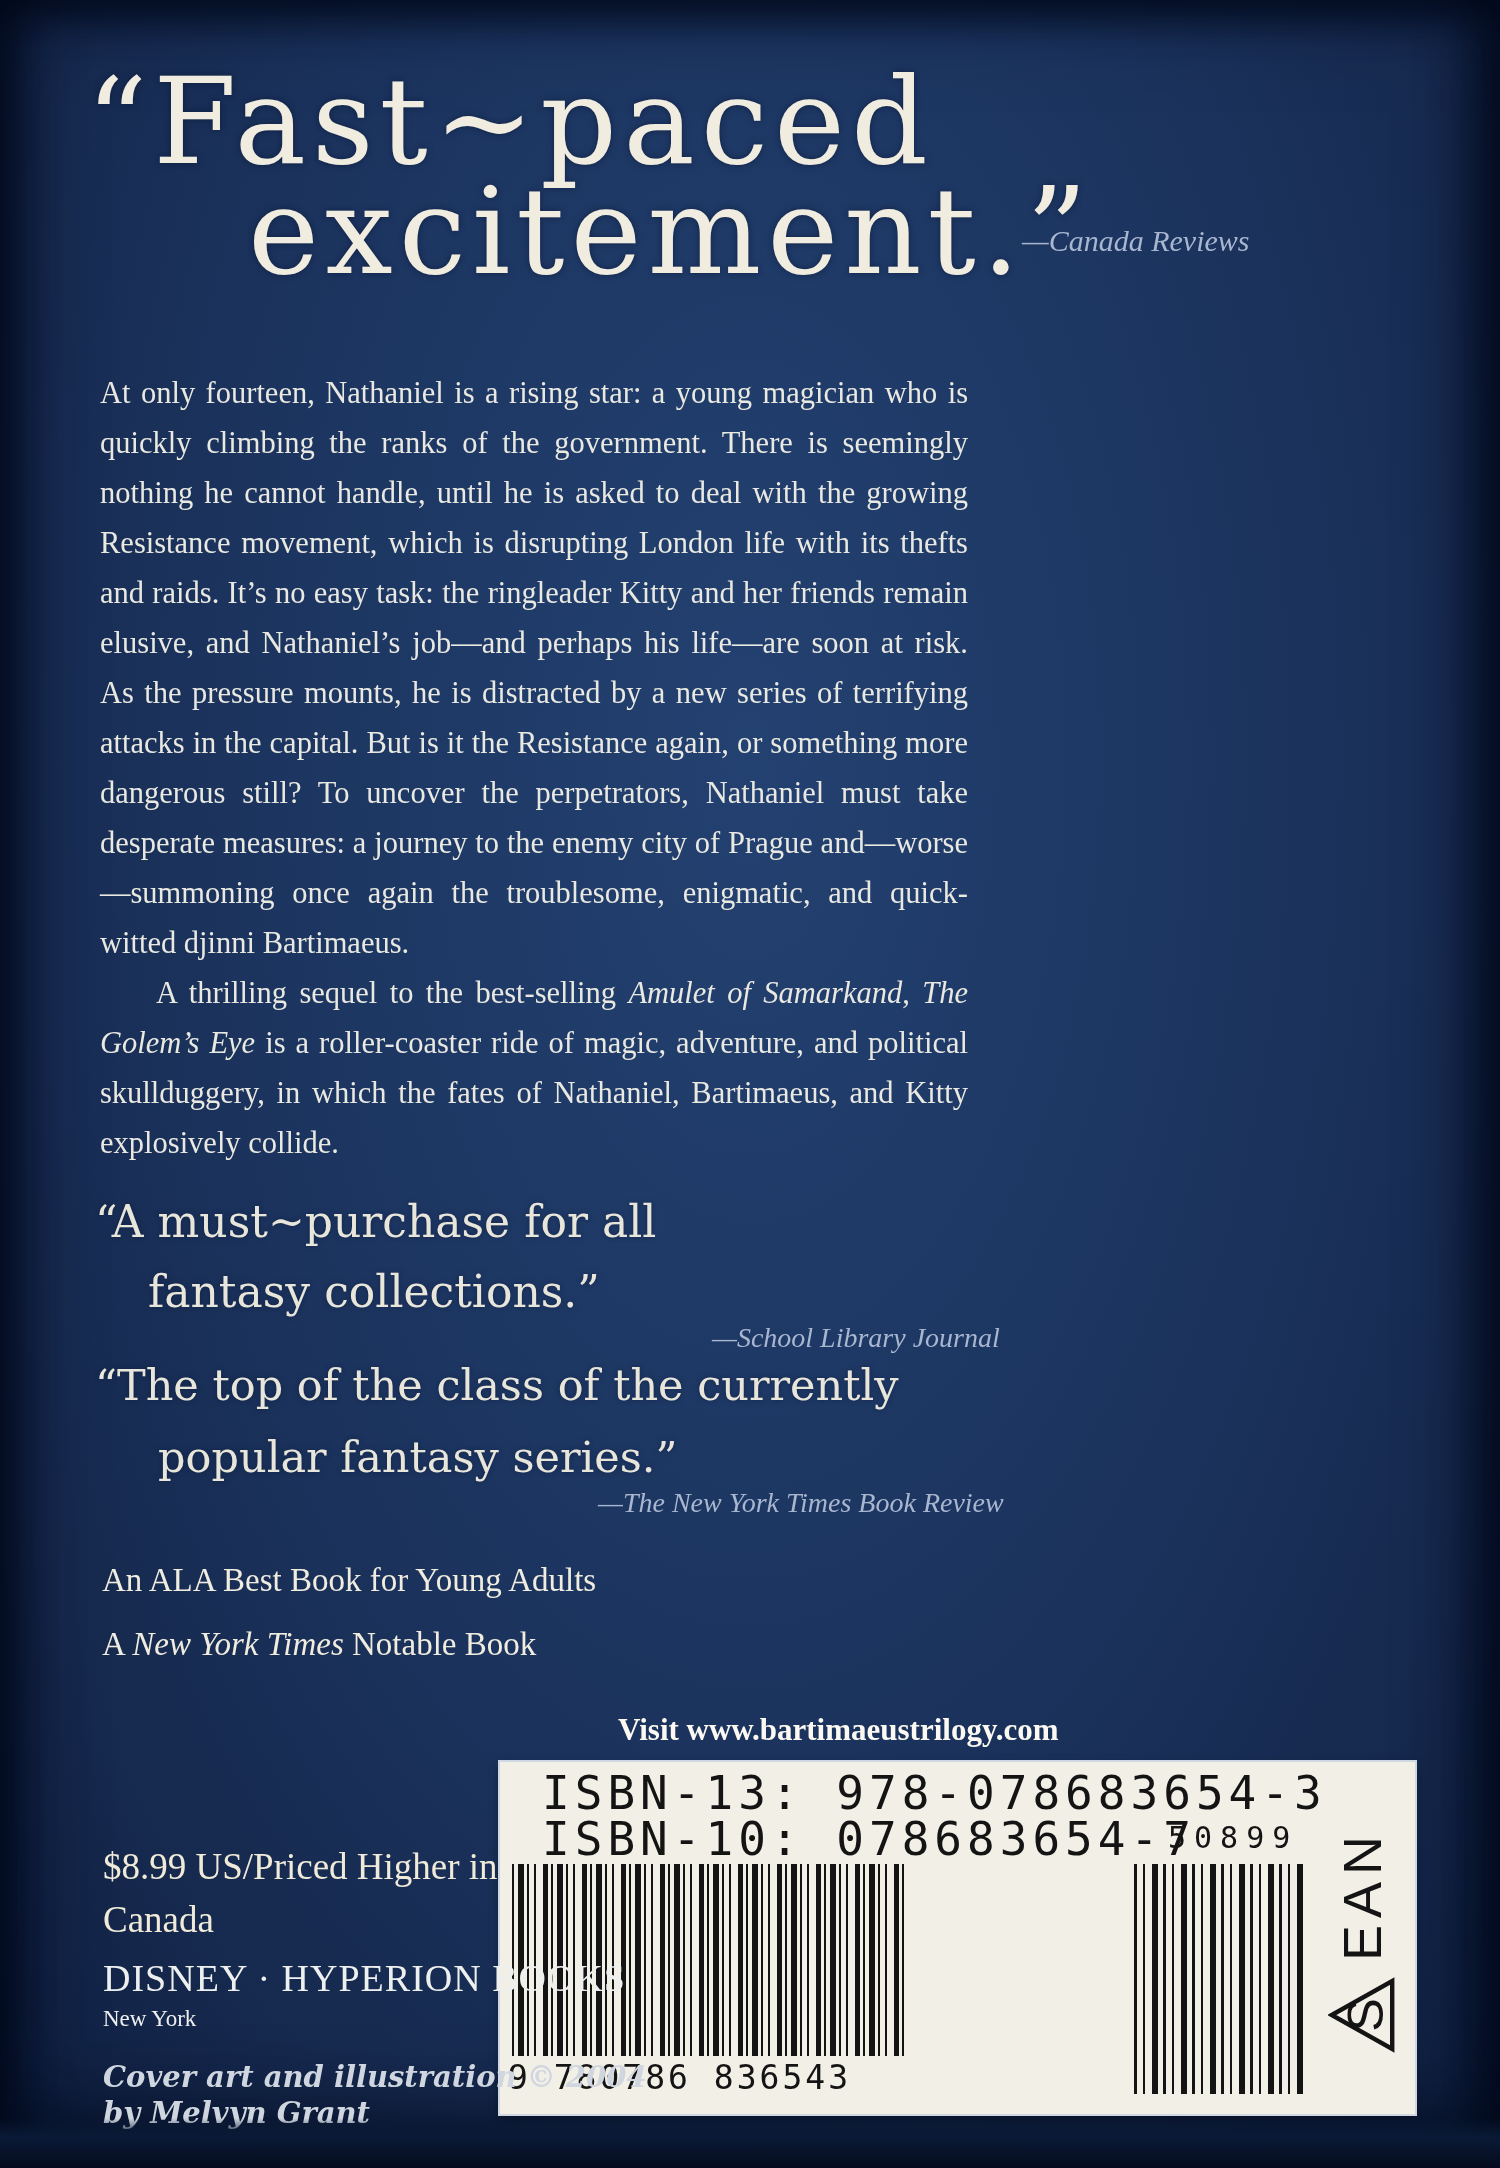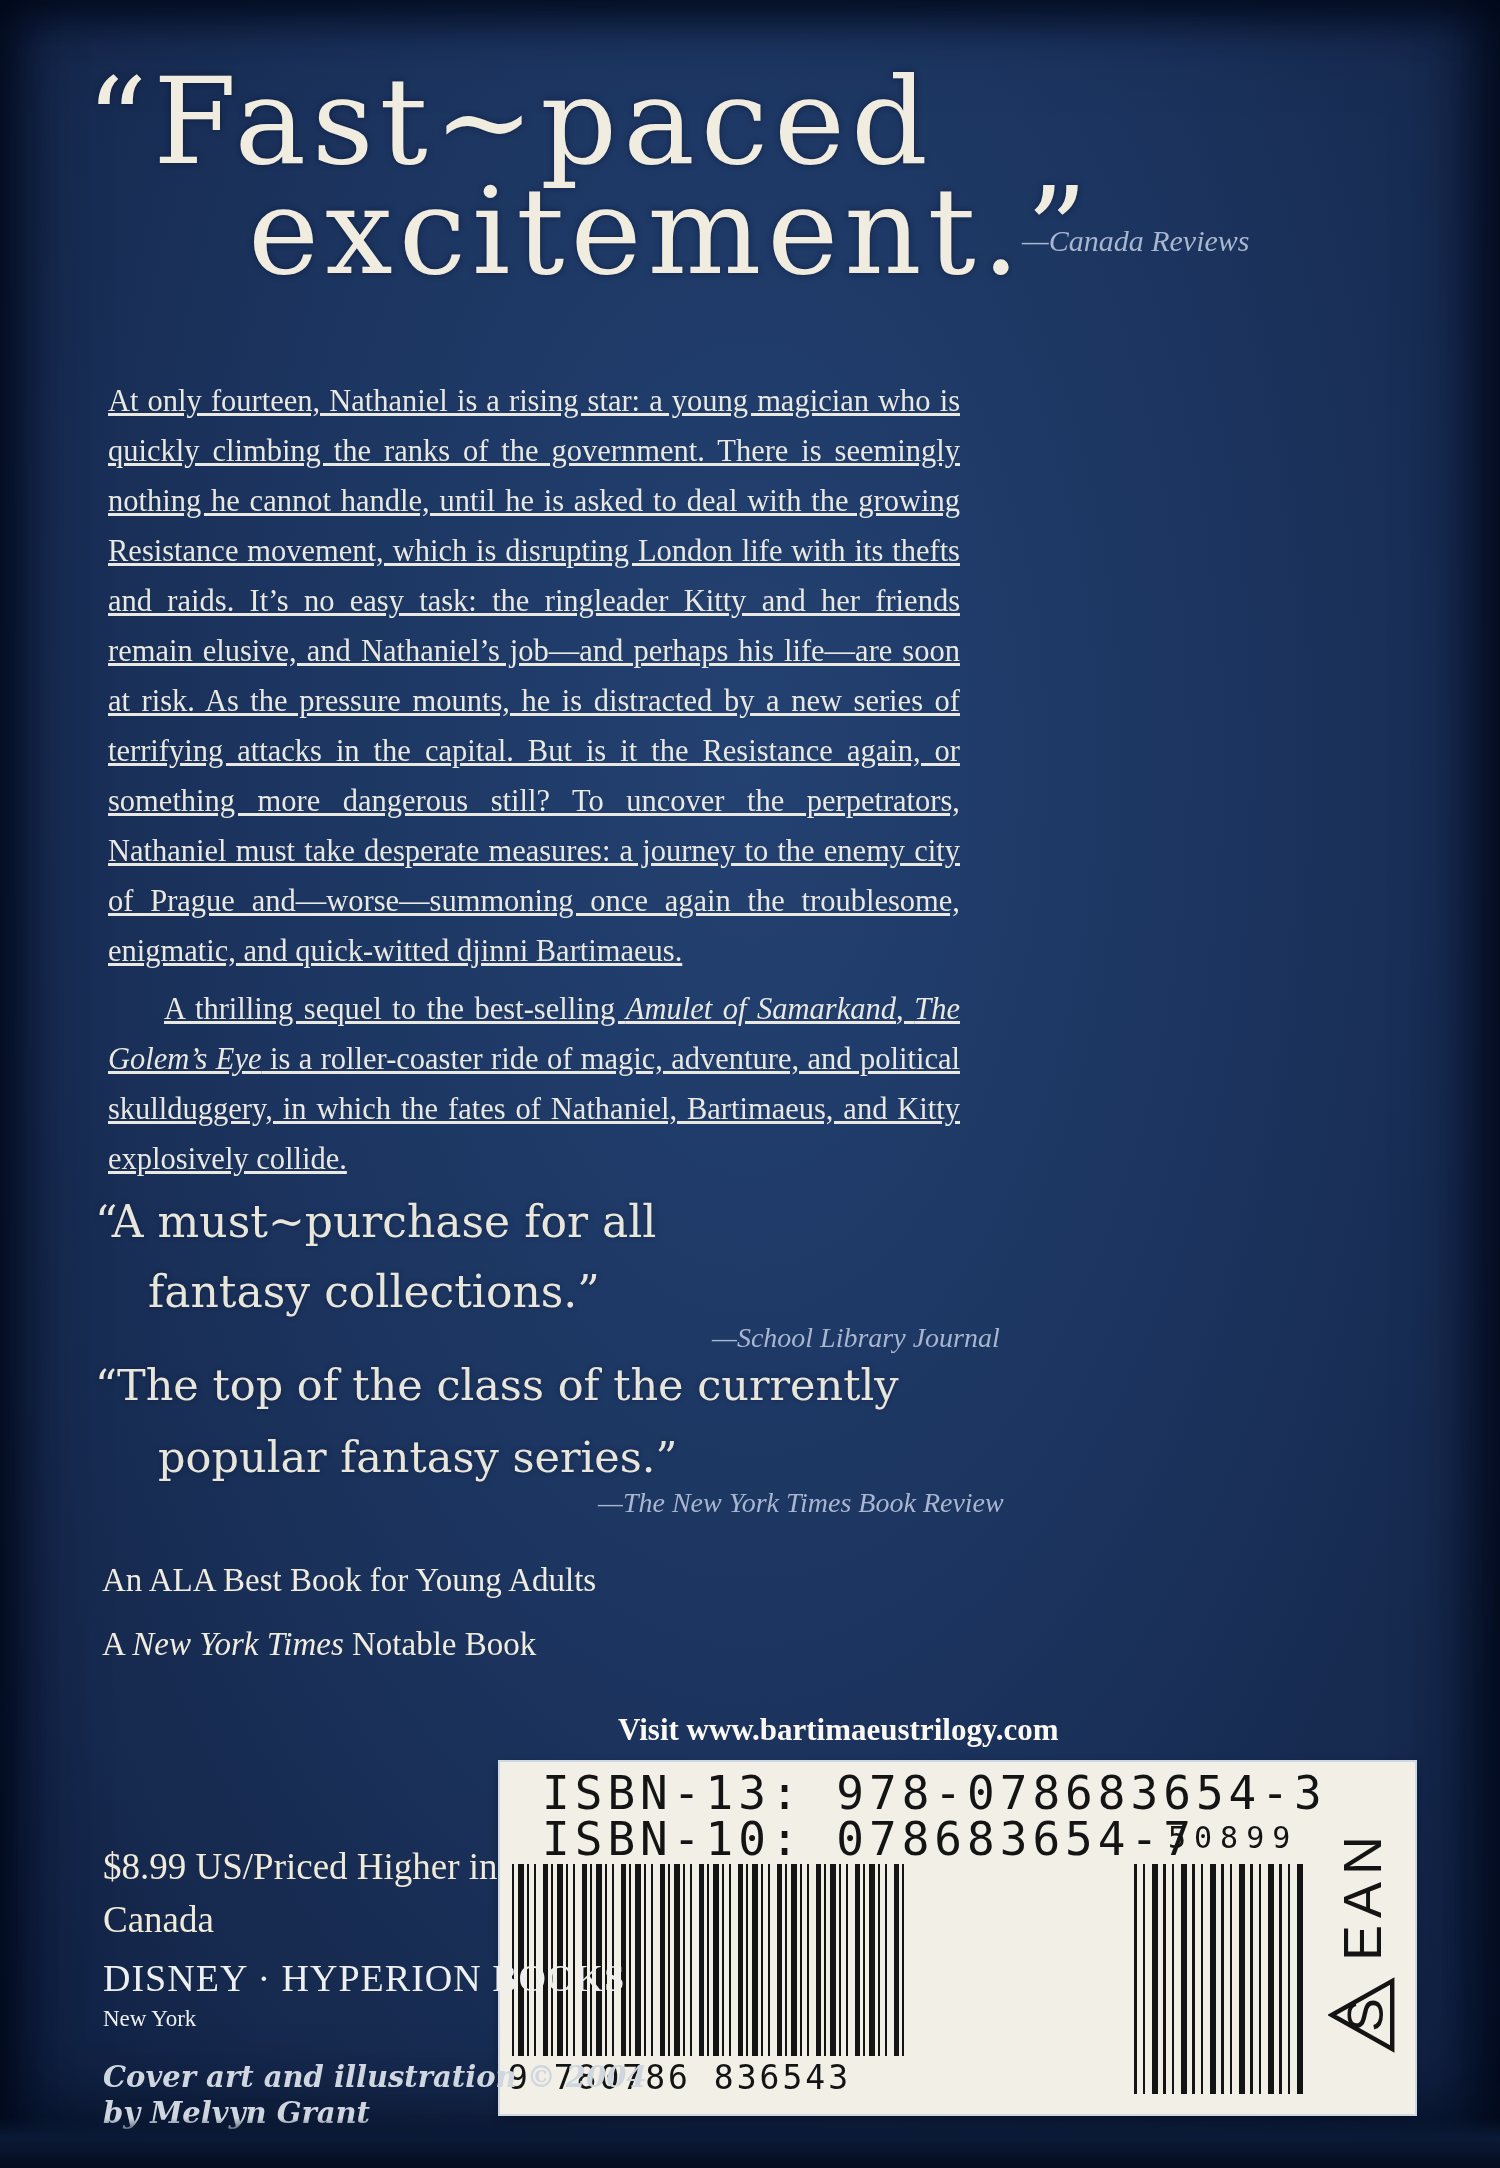--- a/index.html
+++ b/index.html
@@ -22,21 +22,21 @@
   .headline1 { left:86px; top:52px; font-size:120px; letter-spacing:6px; color:#f0ecdf;
                font-family:"DejaVu Serif", serif; text-shadow:0 0 6px rgba(10,20,50,.6); }
   .headline2 { left:248px; top:162px; font-size:120px; letter-spacing:6px; color:#f0ecdf;
                font-family:"DejaVu Serif", serif; text-shadow:0 0 6px rgba(10,20,50,.6); }
   .attr { font-style:italic; color:#a9b6d0; font-family:"Liberation Serif", serif; }
   .kirkus { left:1022px; top:224px; font-size:30px; }
 
   
   .synopsis { left:100px; top:368px; width:868px; font-size:30.5px; line-height:50px;
               text-align:justify; color:#e9e9e2; }
-  .synopsis p { margin:8px;text-decoration:underline; }
+  .synopsis p { margin:0; }
   .synopsis p.indent { text-indent:56px; }
   .it { font-style:italic; }
 
   
   .fq { font-family:"DejaVu Serif", serif; color:#e8e6da; text-shadow:0 0 5px rgba(12,24,56,.55); }
   .q1l1 { left:95px;  top:1196px; font-size:44px; }
   .q1l2 { left:148px; top:1266px; font-size:44px; }
   .slj  { left:712px; top:1322px; font-size:28px; }
   .q2l1 { left:95px;  top:1360px; font-size:43px; }
   .q2l2 { left:158px; top:1432px; font-size:43px; }

